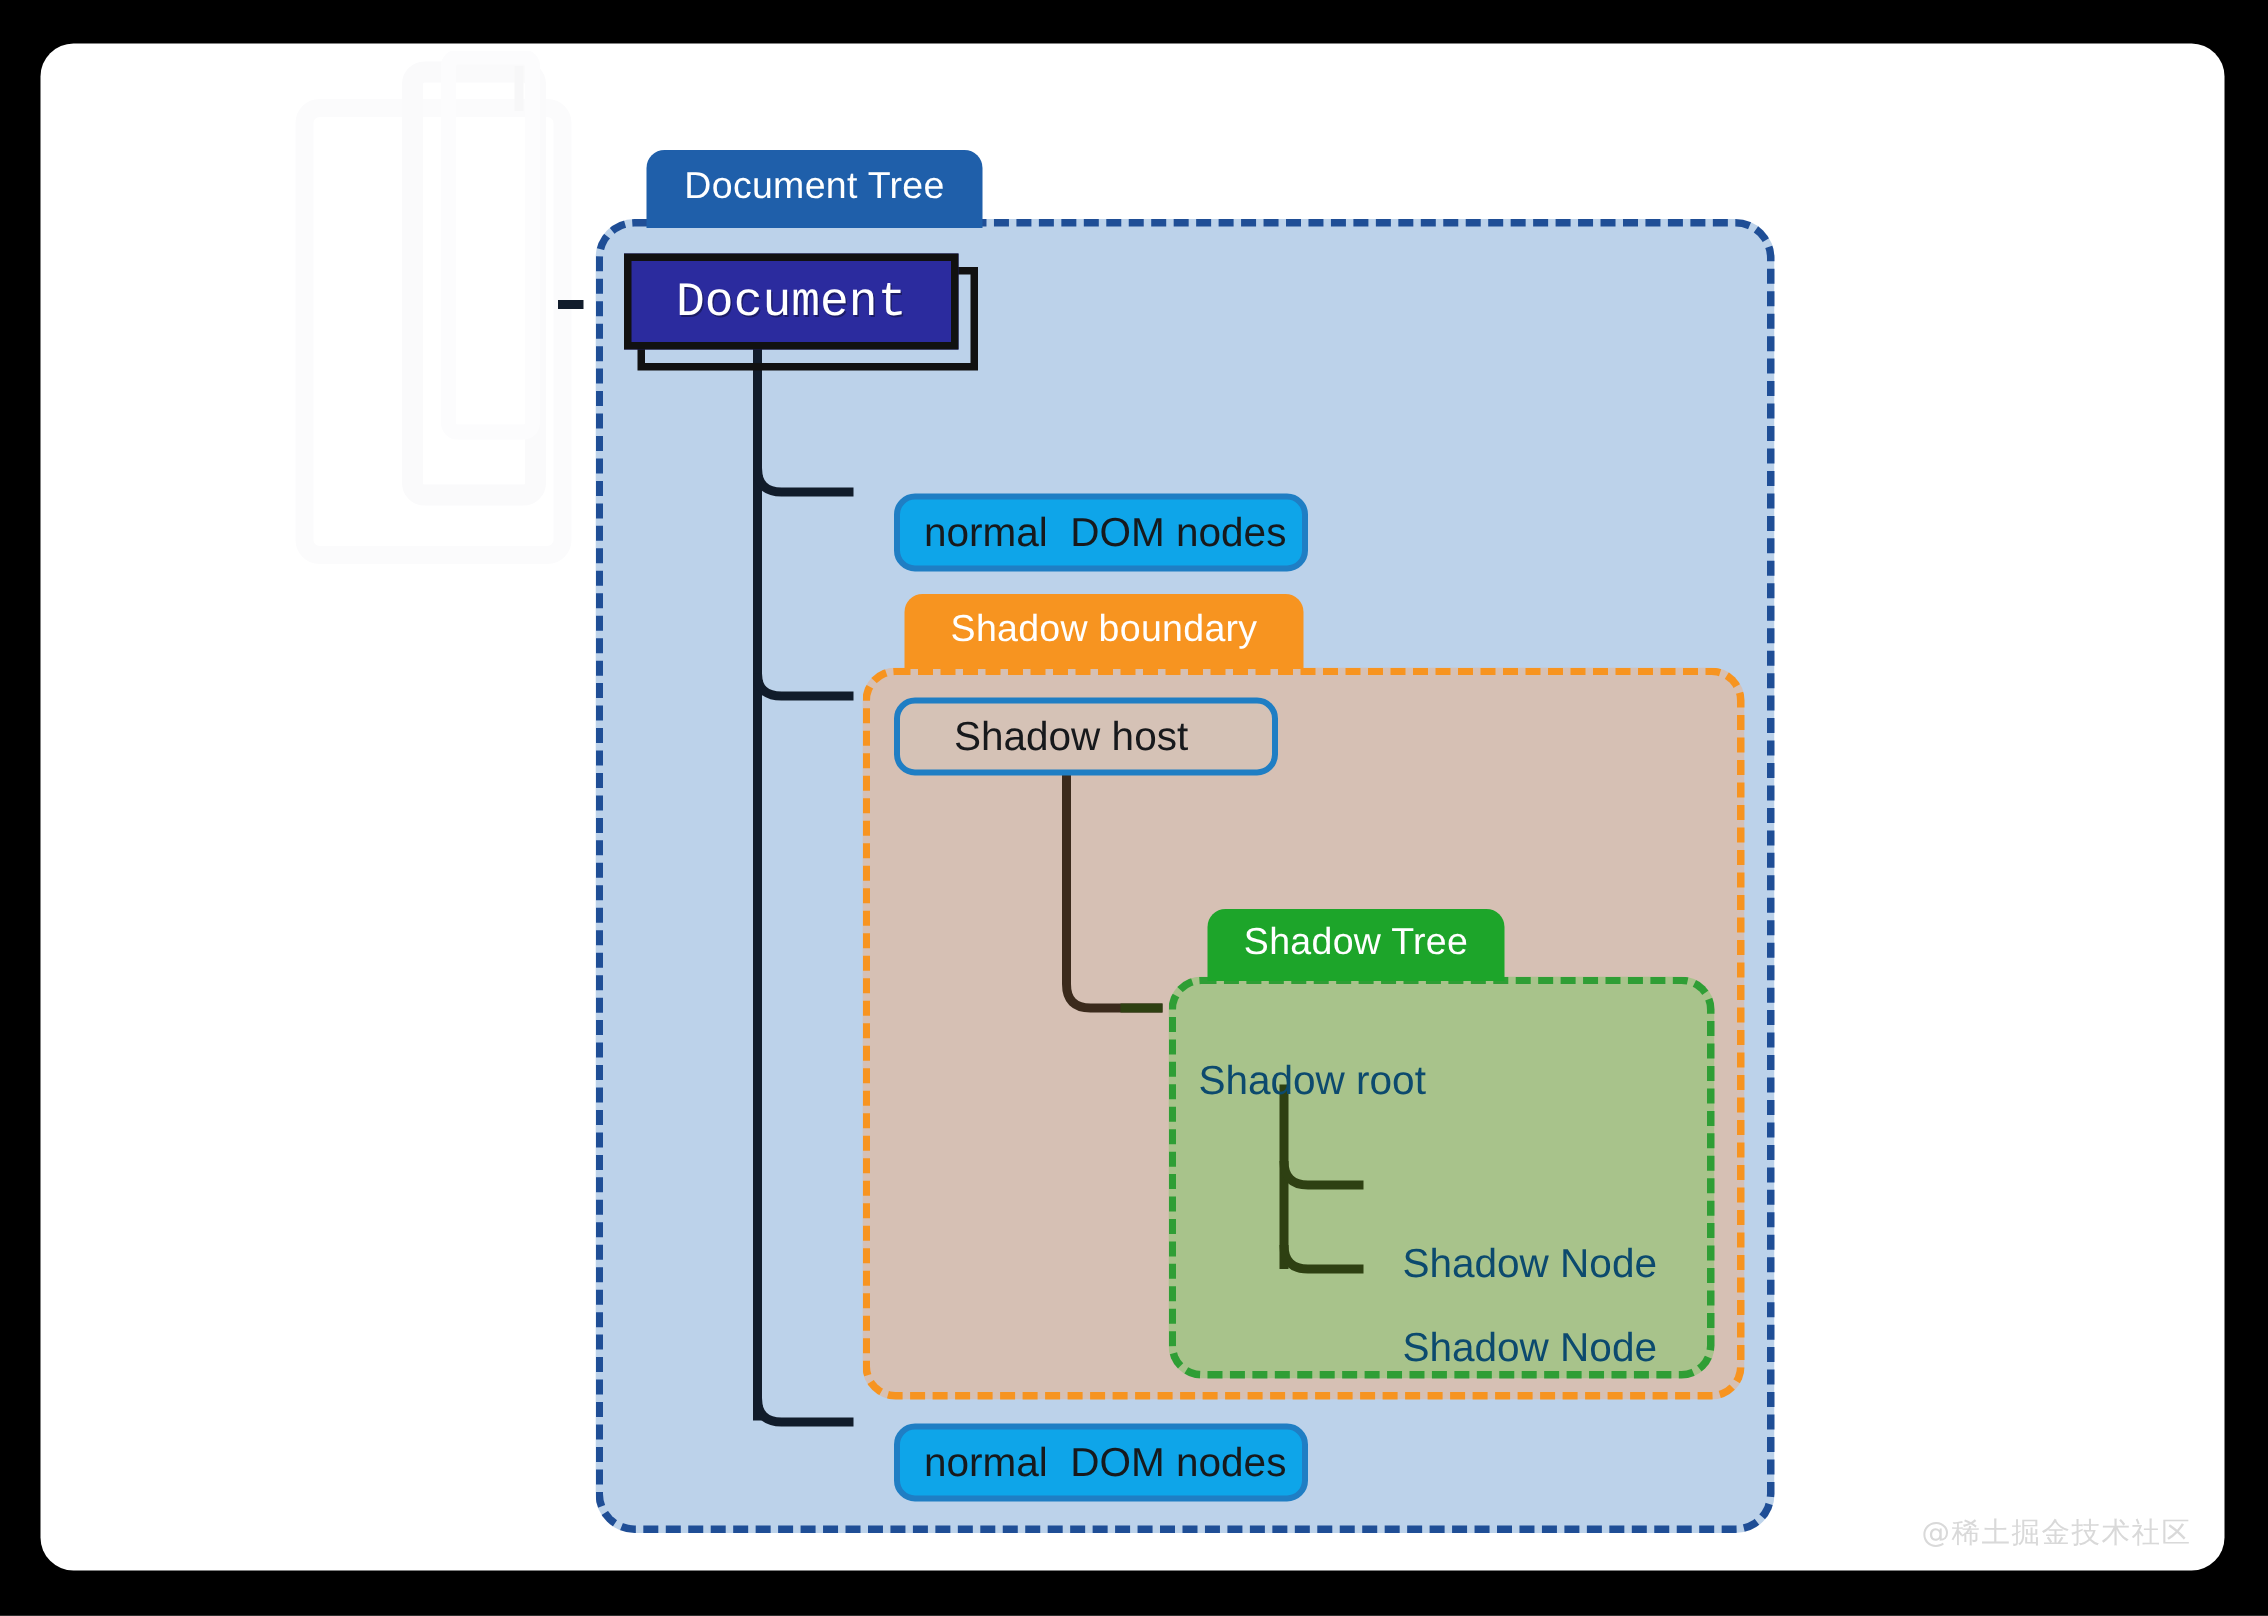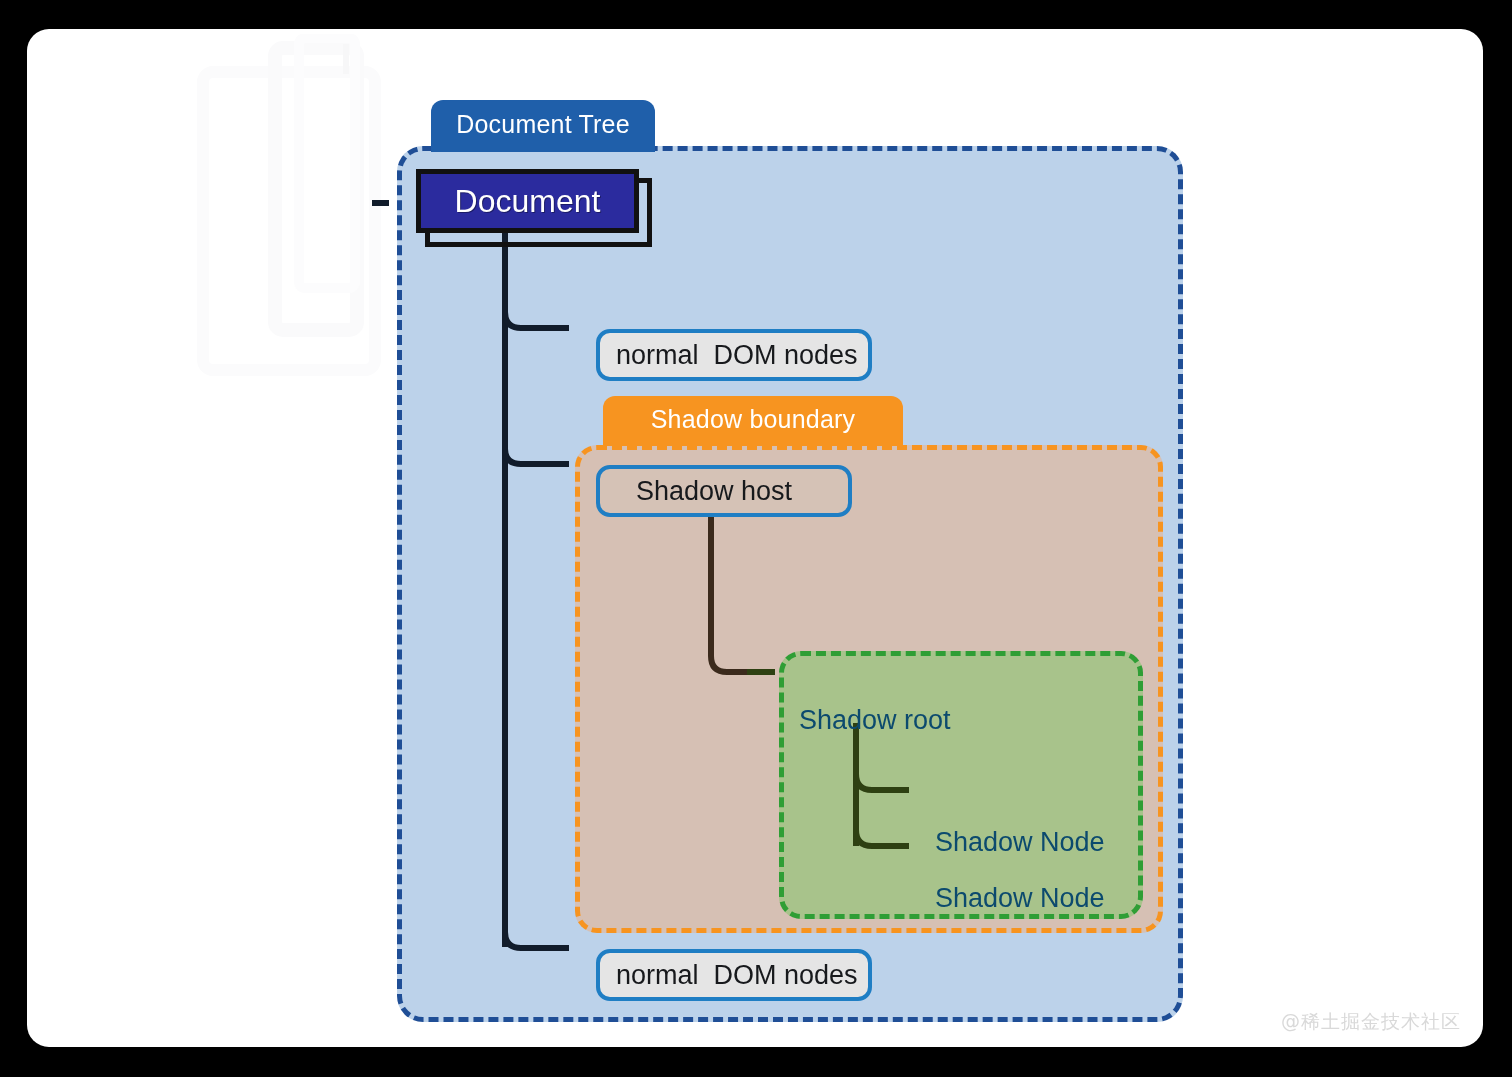--- a/index.html
+++ b/index.html
@@ -75,21 +75,21 @@
     width: 224px;
     height: 52px;
     background: #1f5faa;
     font-size: 25px;
     padding-bottom: 4px;
   }
 
   #tab-shadow-boundary {
     left: 576px;
     top: 367px;
-    width: 300px;
+    width: 266px;
     height: 50px;
     background: #f79420;
     font-size: 25px;
     padding-bottom: 4px;
   }
 
   #tab-shadow-tree {
     left: 778px;
     top: 577px;
     width: 198px;
@@ -100,20 +100,21 @@
   }
 
   
   #document-node-wrap {
     position: absolute;
     left: 389px;
     top: 140px;
     width: 236px;
     height: 78px;
     z-index: 5;
+    font-family: Liberation Mono, monospace;
   }
   #document-node-shadow {
     position: absolute;
     left: 9px;
     top: 9px;
     width: 227px;
     height: 69px;
     border: 5px solid #111111;
     background: transparent;
   }
@@ -129,21 +130,21 @@
     align-items: center;
     justify-content: center;
     color: #ffffff;
     font-size: 32px;
     text-shadow: 1px 1px 0 rgba(0,0,0,.35);
   }
 
   
   .pill-node {
     position: absolute;
-    background: #e5e5e5;
+    background: #0ea5e9;
     border: 4px solid #1f7ec4;
     border-radius: 14px;
     display: flex;
     align-items: center;
     padding-left: 16px;
     color: #17191c;
     font-size: 27px;
     z-index: 5;
     white-space: pre;
   }
@@ -249,20 +250,21 @@
     <div id="document-tree-box"></div>
 
     <div id="shadow-boundary-box"></div>
 
     <div id="shadow-tree-box"></div>
 
     <div id="tab-document-tree" class="tab-label">Document Tree</div>
 
     <div id="tab-shadow-boundary" class="tab-label">Shadow boundary</div>
 
+    <div id="tab-shadow-tree" class="tab-label">Shadow Tree</div>
 
     <svg class="connectors" viewBox="0 0 1456 1018">
 
       <path d="M 345 174 L 362 174" stroke="#111c2b" stroke-width="6" fill="none"></path>
 
       <path d="M 478 191 L 478 918" stroke="#111c2b" stroke-width="6" fill="none"></path>
 
       <path d="M 478 284 L 478 283 Q 478 299 494 299 L 542 299" stroke="#111c2b" stroke-width="6" fill="none"></path>
 
       <path d="M 478 420 Q 478 435 494 435 L 542 435" stroke="#111c2b" stroke-width="6" fill="none"></path>

